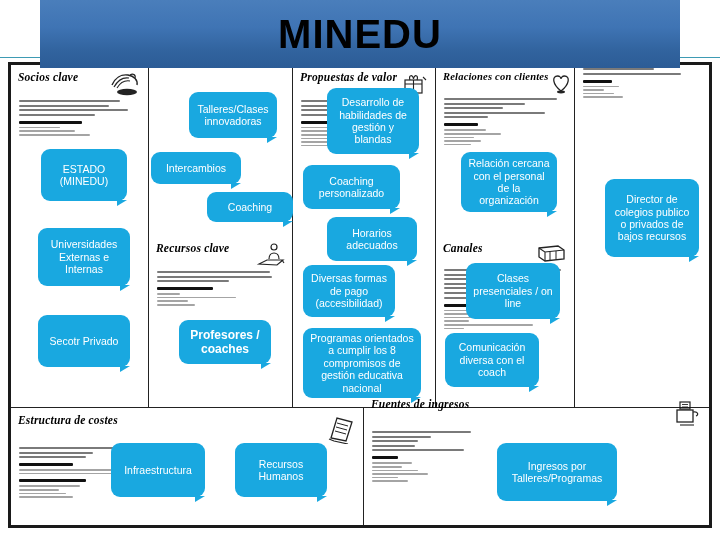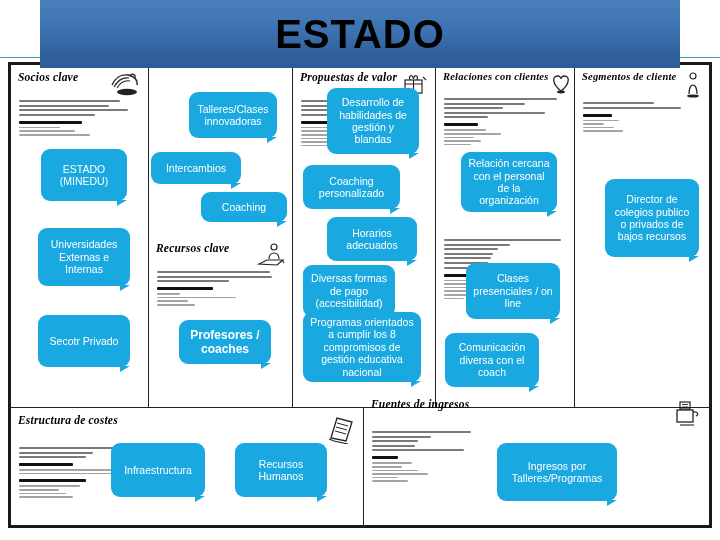--- a/index.html
+++ b/index.html
@@ -53,21 +53,21 @@
 
   
   .ico{flex:0 0 auto;opacity:.92;}
 </style>
 </head>
 <body>
 
 <div id="rule"></div>
 
 <div id="banner">
-  <div id="banner-title">ESTADO</div>
+  <div id="banner-title">MINEDU</div>
 </div>
 
 <div id="frame">
 
   <div class="vline" style="left:137px;height:342px;"></div>
   <div class="vline" style="left:281px;height:342px;"></div>
   <div class="vline" style="left:424px;height:342px;"></div>
   <div class="vline" style="left:563px;height:342px;"></div>
   <div class="hline" style="top:342px;"></div>
   <div class="vline" style="left:352px;top:342px;height:118px;"></div>
@@ -96,21 +96,21 @@
     </div>
   </div>
 
   <div class="sticky" style="left:30px;top:84px;width:86px;height:52px;">ESTADO (MINEDU)</div>
   <div class="sticky" style="left:27px;top:163px;width:92px;height:58px;">Universidades Externas e Internas</div>
   <div class="sticky" style="left:27px;top:250px;width:92px;height:52px;">Secotr Privado</div>
 
 
   <div class="sticky" style="left:140px;top:87px;width:90px;height:32px;">Intercambios</div>
   <div class="sticky" style="left:178px;top:27px;width:88px;height:46px;">Talleres/Clases innovadoras</div>
-  <div class="sticky" style="left:190px;top:127px;width:86px;height:30px;">Coaching</div>
+  <div class="sticky" style="left:196px;top:127px;width:86px;height:30px;">Coaching</div>
 
   <div class="cell" style="left:138px;top:171px;width:143px;height:171px;">
     <div class="cell-head">
       <div class="cell-title">Recursos clave</div>
       <svg class="ico" width="30" height="26" viewBox="0 0 30 26">
         <circle cx="18" cy="5" r="3" fill="none" stroke="#111" stroke-width="1.2"></circle>
         <path d="M13 17 C13 9,23 9,23 17" fill="none" stroke="#111" stroke-width="1.2"></path>
         <path d="M3 22 l8-4 16 0 -6 5 z" fill="none" stroke="#111" stroke-width="1.2"></path>
         <path d="M26 18 l2 3" stroke="#111" stroke-width="1.1"></path>
       </svg>
@@ -151,21 +151,21 @@
       <div class="ln s" style="width:40%"></div>
       <div class="ln s" style="width:26%"></div>
       <div class="ln s" style="width:44%"></div>
     </div>
   </div>
 
   <div class="sticky" style="left:316px;top:23px;width:92px;height:66px;">Desarrollo de habilidades de gestión y blandas</div>
   <div class="sticky" style="left:292px;top:100px;width:97px;height:44px;">Coaching personalizado</div>
   <div class="sticky" style="left:316px;top:152px;width:90px;height:44px;">Horarios adecuados</div>
   <div class="sticky" style="left:292px;top:200px;width:92px;height:52px;">Diversas formas de pago (accesibilidad)</div>
-  <div class="sticky" style="left:292px;top:247px;width:118px;height:70px;">Programas orientados a cumplir los 8 compromisos de gestión educativa nacional</div>
+  <div class="sticky" style="left:292px;top:263px;width:118px;height:70px;">Programas orientados a cumplir los 8 compromisos de gestión educativa nacional</div>
 
   <div class="cell" style="left:425px;top:0;width:138px;height:170px;">
     <div class="cell-head">
       <div class="cell-title sm">Relaciones con clientes</div>
       <svg class="ico" width="24" height="24" viewBox="0 0 24 24">
         <path d="M12 20 C3 13,3 5,8.5 5 C11 5,12 7,12 8 C12 7,13 5,15.5 5 C21 5,21 13,12 20 z" fill="none" stroke="#111" stroke-width="1.3"></path>
         <ellipse cx="12" cy="21" rx="4" ry="1.4" fill="#111"></ellipse>
       </svg>
     </div>
     <div class="blurb">
@@ -179,20 +179,29 @@
       <div class="ln s" style="width:46%"></div>
       <div class="ln s" style="width:24%"></div>
       <div class="ln s" style="width:30%"></div>
       <div class="ln s" style="width:22%"></div>
     </div>
   </div>
 
   <div class="sticky" style="left:450px;top:87px;width:96px;height:60px;">Relación cercana con el personal de la organización</div>
 
   <div class="cell" style="left:425px;top:171px;width:138px;height:171px;">
+    <div class="cell-head">
+      <div class="cell-title">Canales</div>
+      <svg class="ico" width="34" height="24" viewBox="0 0 34 24">
+        <path d="M5 6 L24 4 L30 8 L30 17 L11 19 L5 15 z" fill="none" stroke="#111" stroke-width="1.3"></path>
+        <path d="M5 6 L11 10 L11 19 M11 10 L30 8" fill="none" stroke="#111" stroke-width="1.1"></path>
+        <path d="M16 9.5 L16 18" stroke="#111" stroke-width="1"></path>
+        <path d="M22 9 L22 17.5" stroke="#111" stroke-width="1"></path>
+      </svg>
+    </div>
     <div class="blurb">
       <div class="ln q" style="width:95%"></div>
       <div class="ln q" style="width:54%"></div>
       <div class="ln q" style="width:44%"></div>
       <div class="ln q" style="width:40%"></div>
       <div class="ln q" style="width:38%"></div>
       <div class="ln q" style="width:36%"></div>
       <div class="ln q" style="width:42%"></div>
       <div class="bl-title" style="width:34%"></div>
       <div class="ln s" style="width:22%"></div>
@@ -201,28 +210,20 @@
       <div class="ln s" style="width:20%"></div>
       <div class="ln s" style="width:72%"></div>
       <div class="ln s" style="width:16%"></div>
     </div>
   </div>
 
   <div class="sticky" style="left:434px;top:268px;width:94px;height:54px;">Comunicación diversa con el coach</div>
   <div class="sticky" style="left:455px;top:198px;width:94px;height:56px;">Clases presenciales / on line</div>
 
   <div class="cell" style="left:564px;top:0;width:134px;height:342px;">
-    <div class="cell-head">
-      <div class="cell-title sm">Segmentos de cliente</div>
-      <svg class="ico" width="20" height="28" viewBox="0 0 20 28">
-        <circle cx="10" cy="5" r="3" fill="none" stroke="#111" stroke-width="1.2"></circle>
-        <path d="M6 23 C6 11,14 11,14 23" fill="none" stroke="#111" stroke-width="1.2"></path>
-        <ellipse cx="10" cy="25" rx="6" ry="1.6" fill="#111"></ellipse>
-      </svg>
-    </div>
     <div class="blurb">
       <div class="ln q" style="width:60%"></div>
       <div class="ln q" style="width:82%"></div>
       <div class="bl-title" style="width:24%"></div>
       <div class="ln s" style="width:30%"></div>
       <div class="ln s" style="width:18%"></div>
       <div class="ln s" style="width:26%"></div>
       <div class="ln s" style="width:34%"></div>
     </div>
   </div>

